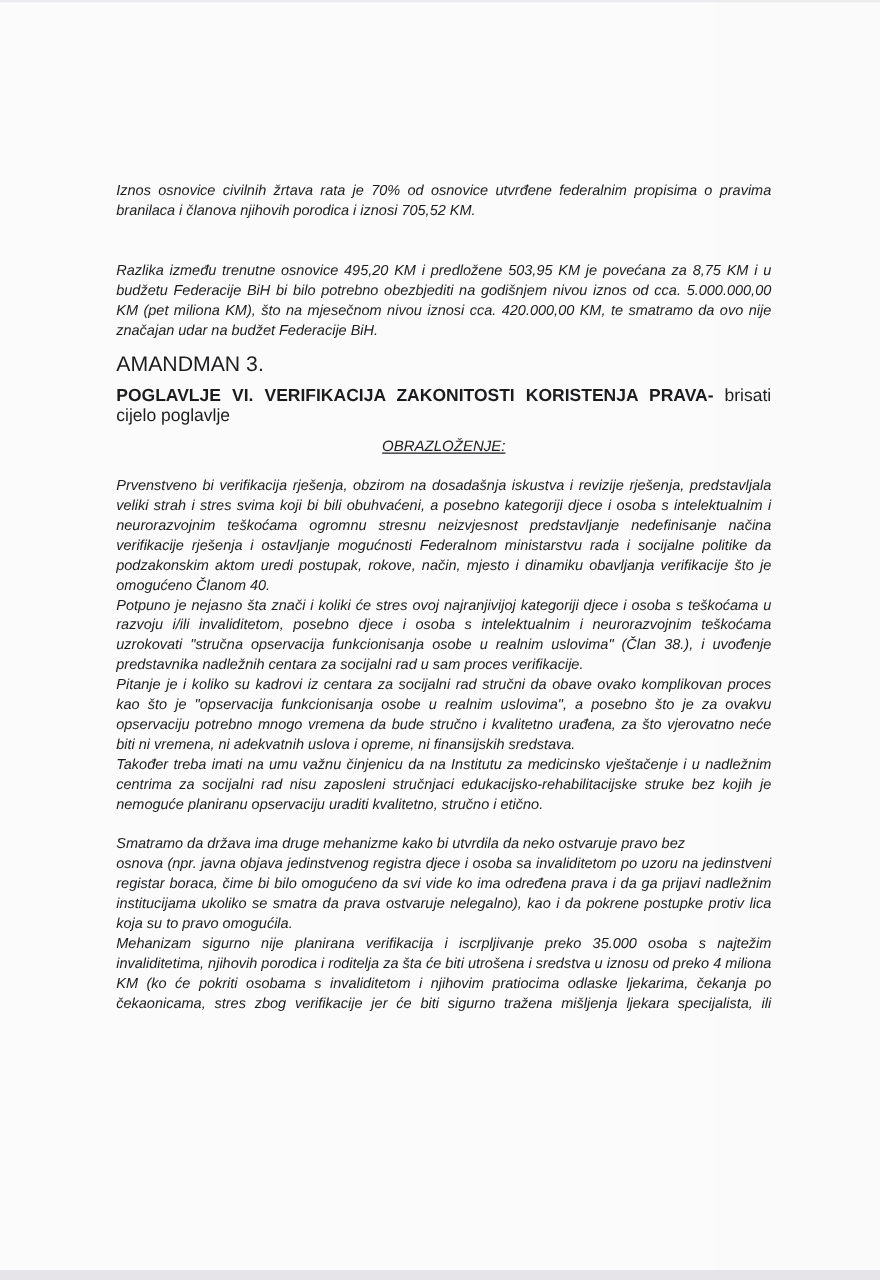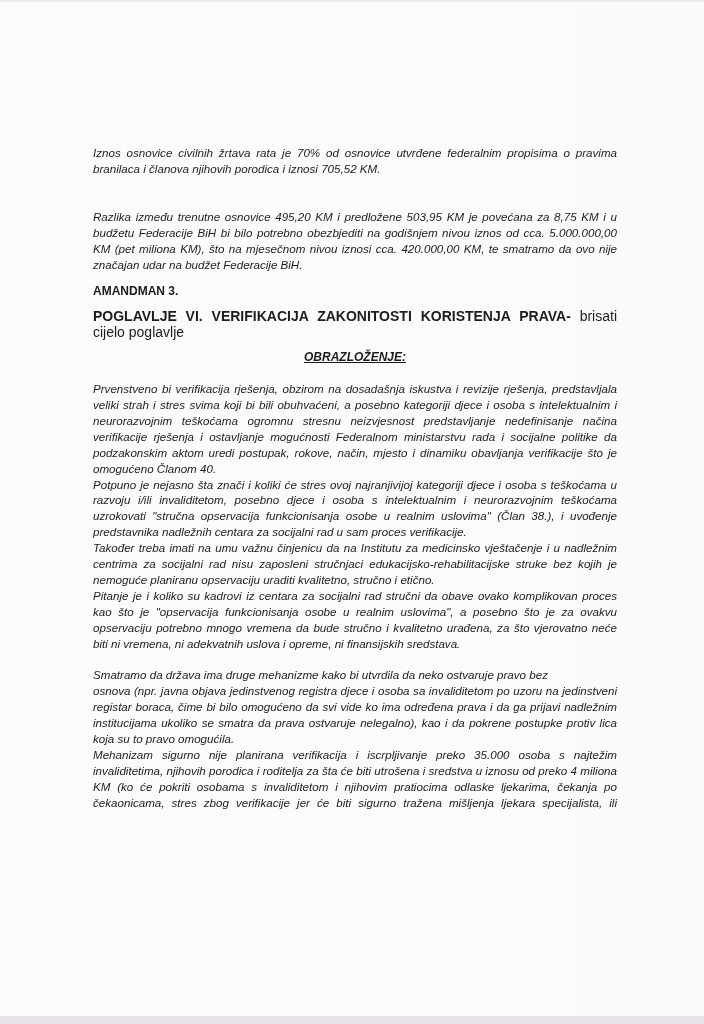--- a/index.html
+++ b/index.html
@@ -23,26 +23,26 @@
     background: #ecebee;
   }
   .content {
     position: absolute; left: 93px; top: 145px; width: 524px;
     font-size: 11.6px; line-height: 15.9px;
   }
   p { margin: 0; text-align: justify; text-align-last: left; }
   .it { font-style: italic; }
   .gap { height: 16px; }
   .gap-s { height: 12px; }
-  .heading { font-weight: bold; font-size: 12px; }
+  .heading { font-weight: normal; font-size: 17px; }
   .chapter { font-weight: bold; font-size: 14px; }
   .chapter .tail { font-weight: normal; }
   .center-title {
     text-align: right; text-align-last: center;
-    font-weight: bold; font-style: italic; text-decoration: underline;
+    font-weight: normal; font-style: italic; text-decoration: underline;
     font-size: 12px;
   }
 </style>
 </head>
 <body>
 
 <div class="page">
   <div class="top-strip"></div>
   <div class="content">
 
@@ -54,22 +54,22 @@
 
     <p class="heading">AMANDMAN 3.</p>
     <div style="height:9px"></div>
     <p class="chapter"><span>POGLAVLJE VI. VERIFIKACIJA ZAKONITOSTI KORISTENJA PRAVA-</span><span class="tail"> brisati cijelo poglavlje</span></p>
     <div style="height:9px"></div>
     <p class="center-title">OBRAZLOŽENJE:</p>
     <div style="height:15px"></div>
 
     <p class="it">Prvenstveno bi verifikacija rješenja, obzirom na dosadašnja iskustva i revizije rješenja, predstavljala veliki strah i stres svima koji bi bili obuhvaćeni, a posebno kategoriji djece i osoba s intelektualnim i neurorazvojnim teškoćama ogromnu stresnu neizvjesnost predstavljanje nedefinisanje načina verifikacije rješenja i ostavljanje mogućnosti Federalnom ministarstvu rada i socijalne politike da podzakonskim aktom uredi postupak, rokove, način, mjesto i dinamiku obavljanja verifikacije što je omogućeno Članom 40.</p>
     <p class="it">Potpuno je nejasno šta znači i koliki će stres ovoj najranjivijoj kategoriji djece i osoba s teškoćama u razvoju i/ili invaliditetom, posebno djece i osoba s intelektualnim i neurorazvojnim teškoćama uzrokovati "stručna opservacija funkcionisanja osobe u realnim uslovima" (Član 38.), i uvođenje predstavnika nadležnih centara za socijalni rad u sam proces verifikacije.</p>
+    <p class="it">Pitanje je i koliko su kadrovi iz centara za socijalni rad stručni da obave ovako komplikovan proces kao što je "opservacija funkcionisanja osobe u realnim uslovima", a posebno što je za ovakvu opservaciju potrebno mnogo vremena da bude stručno i kvalitetno urađena, za što vjerovatno neće biti ni vremena, ni adekvatnih uslova i opreme, ni finansijskih sredstava.</p>
     <p class="it">Također treba imati na umu važnu činjenicu da na Institutu za medicinsko vještačenje i u nadležnim centrima za socijalni rad nisu zaposleni stručnjaci edukacijsko-rehabilitacijske struke bez kojih je nemoguće planiranu opservaciju uraditi kvalitetno, stručno i etično.</p>
-    <p class="it">Pitanje je i koliko su kadrovi iz centara za socijalni rad stručni da obave ovako komplikovan proces kao što je "opservacija funkcionisanja osobe u realnim uslovima", a posebno što je za ovakvu opservaciju potrebno mnogo vremena da bude stručno i kvalitetno urađena, za što vjerovatno neće biti ni vremena, ni adekvatnih uslova i opreme, ni finansijskih sredstava.</p>
     <div class="gap"></div>
 
     <p class="it" style="text-align:center">Smatramo da država ima druge mehanizme kako bi utvrdila da neko ostvaruje pravo bez</p>
     <p class="it">osnova (npr. javna objava jedinstvenog registra djece i osoba sa invaliditetom po uzoru na jedinstveni registar boraca, čime bi bilo omogućeno da svi vide ko ima određena prava i da ga prijavi nadležnim institucijama ukoliko se smatra da prava ostvaruje nelegalno), kao i da pokrene postupke protiv lica koja su to pravo omogućila.</p>
     <p class="it" style="text-align-last:justify">Mehanizam sigurno nije planirana verifikacija i iscrpljivanje preko 35.000 osoba s najtežim invaliditetima, njihovih porodica i roditelja za šta će biti utrošena i sredstva u iznosu od preko 4 miliona KM (ko će pokriti osobama s invaliditetom i njihovim pratiocima odlaske ljekarima, čekanja po čekaonicama, stres zbog verifikacije jer će biti sigurno tražena mišljenja ljekara specijalista, ili</p>
   </div>
 </div>
 <div class="bottom-strip"></div>
 
 </body></html>

